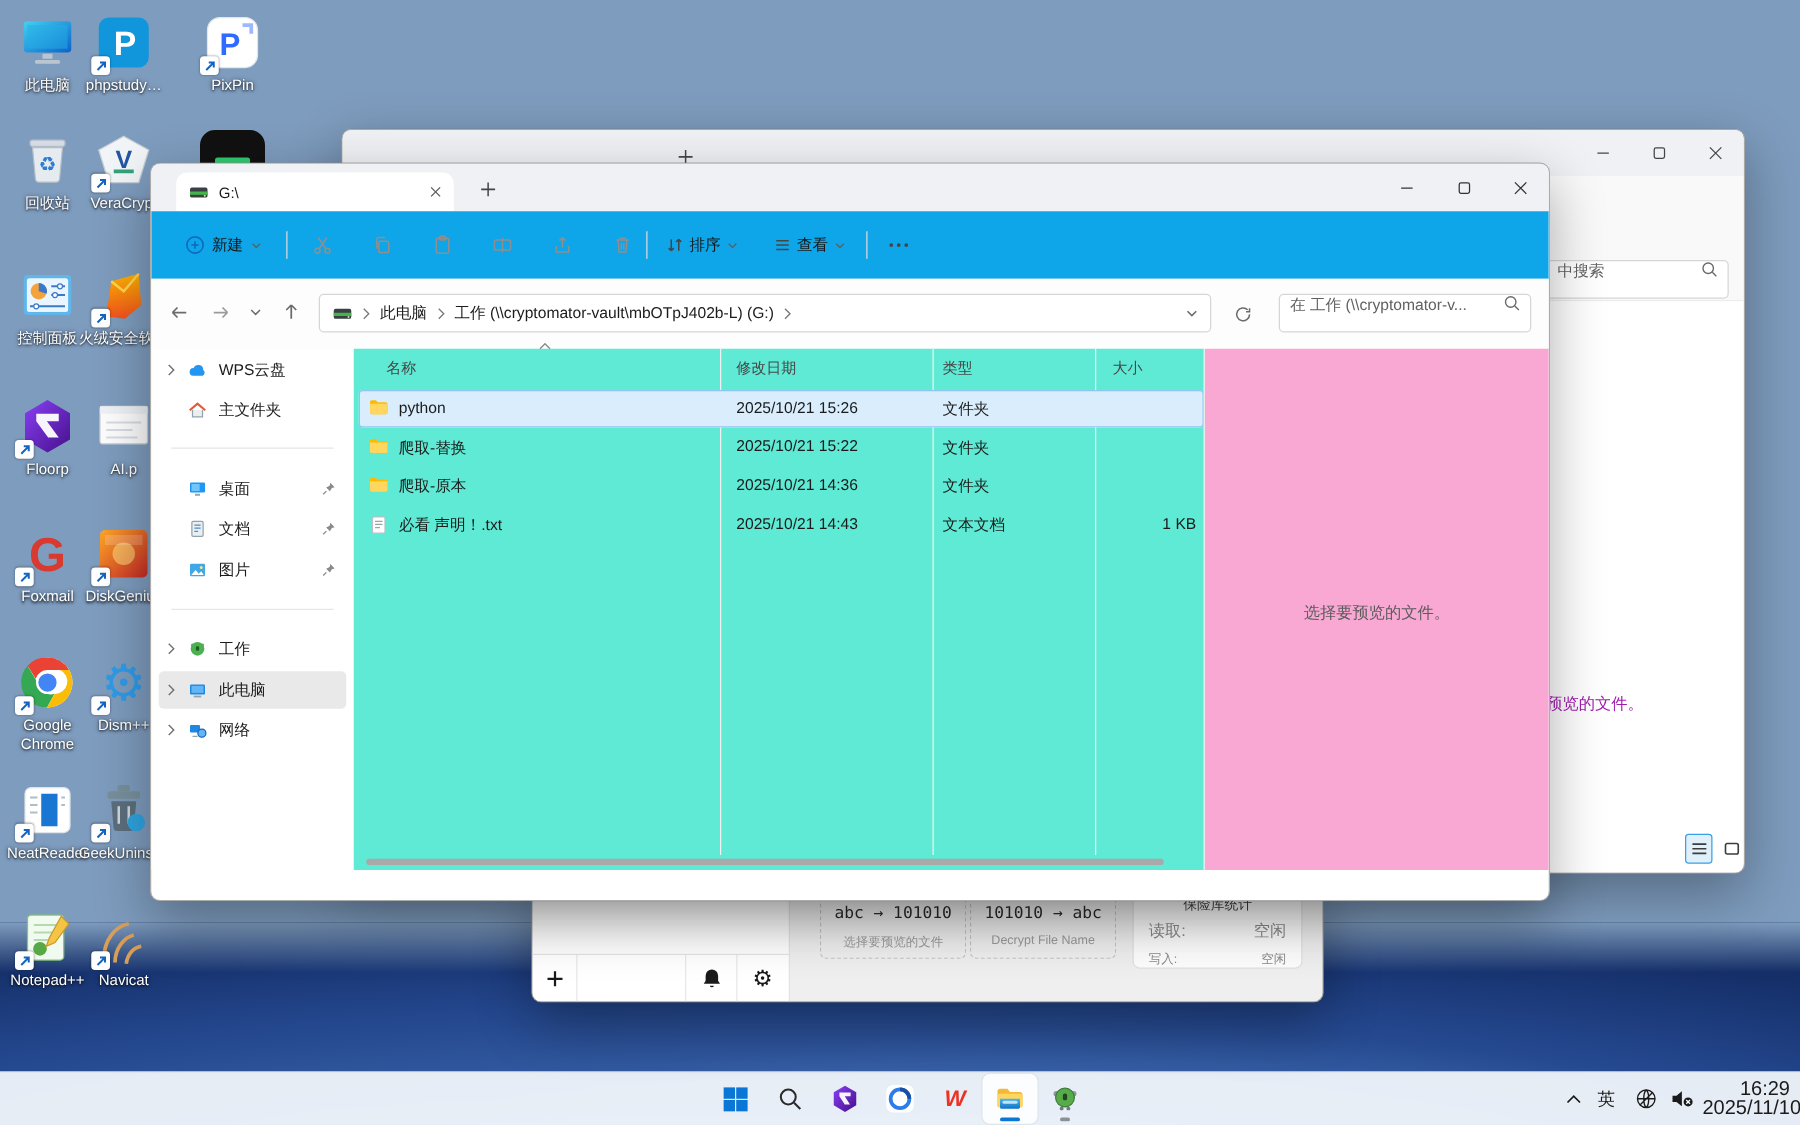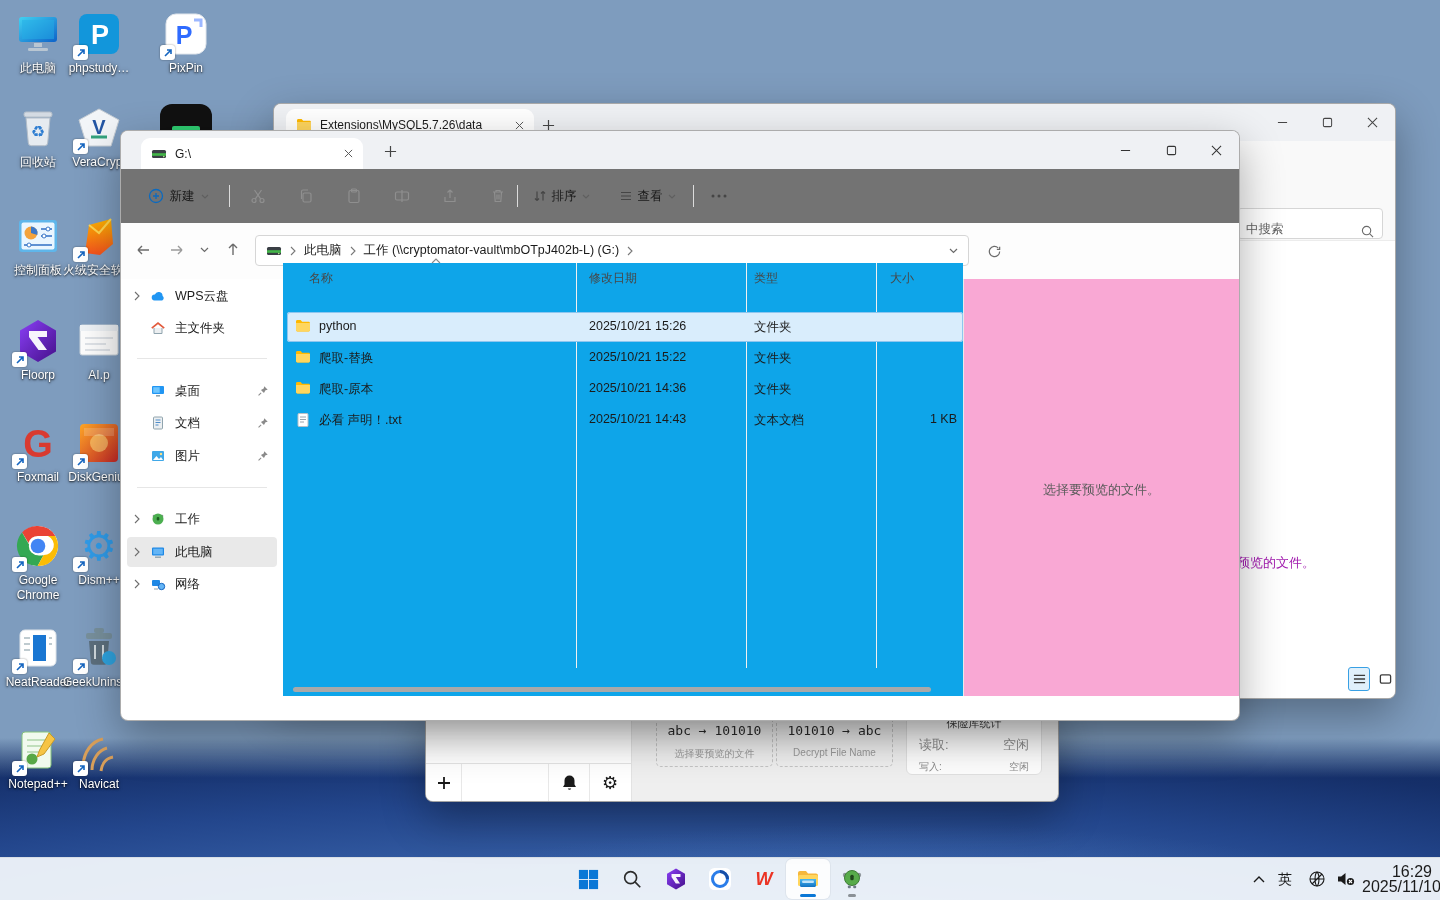--- a/index.html
+++ b/index.html
@@ -37,21 +37,21 @@
   .sideitem .sic{width:22px;display:flex;justify-content:center}
   .sideitem .stx{font-size:12.5px;color:#1b1b1b;margin-left:6px;flex:1;white-space:nowrap}
   .hdr{position:absolute;font-size:12px;color:#474747;white-space:nowrap}
   .frow{position:absolute;left:166px;width:676px;height:30px;border-radius:3px}
   .frow .fic{position:absolute;left:8px;top:7px}
   .frow .fname{position:absolute;left:32px;top:7px;font-size:12.5px;color:#1b1b1b;white-space:nowrap}
   .frow .fdate{position:absolute;left:302px;top:7px;font-size:12.5px;color:#1b1b1b;white-space:nowrap}
   .frow .ftype{position:absolute;left:467px;top:7px;font-size:12.5px;color:#1b1b1b;white-space:nowrap}
   .frow .fsize{position:absolute;right:6px;top:7px;font-size:12.5px;color:#1b1b1b;white-space:nowrap}
   .srchbox{position:absolute;background:#fff;border:1px solid #d6d6d6;border-radius:4px;
-    display:flex;align-items:flex-end;box-sizing:border-box;padding:0 8px}
+    display:flex;align-items:flex-start;box-sizing:border-box;padding:0 8px}
   .srchbox .stext{flex:1;font-size:12.5px;color:#616161;white-space:nowrap;overflow:hidden}
   .viewtgl{position:absolute;width:22px;height:20px;border-radius:3px;display:flex;align-items:center;justify-content:center;box-sizing:border-box}
   .viewtgl.on{background:#e0f0fb;border:1px solid #38a0e4}
   
   .ccard{position:absolute;border:1px dashed #c4c4c4;border-radius:5px;text-align:center;box-sizing:border-box}
   .ccard .ct{font-family:"DejaVu Sans Mono","Liberation Mono",monospace;font-size:13px;color:#2b2b2b;margin-top:9px;white-space:nowrap}
   .ccard .cs{font-size:10px;color:#9a9a9a;margin-top:9px;white-space:nowrap}
   
   .taskbar{position:absolute;left:0;right:0;top:857px;height:43px;background:rgba(242,246,251,.94);
     border-top:1px solid rgba(0,0,0,.06)}
@@ -395,30 +395,20 @@
       </div>
       <div style="display:flex;justify-content:space-between;padding:6px 12px 0;font-size:10px;color:#8a8a8a">
         <span>写入:</span>
         <span>空闲</span>
       </div>
     </div>
   </div>
 
   <div class="win" style="left:273px;top:103px;width:1121px;height:594px;background:#f9f9f9;z-index:3">
     <div class="tabstrip" style="height:37px"></div>
-    <div class="tab" style="left:12px;top:5px;width:248px;height:32px">
-      <svg width="16" height="14" viewBox="0 0 16 14">
-          <path d="M1 2.5c0-.8.6-1.4 1.4-1.4h3.2l1.6 1.6h6.4c.8 0 1.4.6 1.4 1.4v6.9c0 .8-.6 1.4-1.4 1.4H2.4A1.4 1.4 0 0 1 1 11z" fill="#ffb900"></path>
-          <path d="M1 4h14v7a1.4 1.4 0 0 1-1.4 1.4H2.4A1.4 1.4 0 0 1 1 11z" fill="#ffd65e"></path>
-        </svg>
-      <span style="flex:1;white-space:nowrap;overflow:hidden">Extensions\MySQL5.7.26\data</span>
-      <svg width="9" height="9" viewBox="0 0 10 10" stroke="#5a5a5a" stroke-width="1.1">
-          <path d="M1 1l8 8M9 1l-8 8"></path>
-        </svg>
-    </div>
     <div class="abs iconbtn" style="left:262px;top:9px;width:24px;height:24px">
       <svg width="13" height="13" viewBox="0 0 14 14" stroke="#454545" stroke-width="1.3">
           <path d="M7 1v12M1 7h12"></path>
         </svg>
     </div>
     <div class="capbtn" style="left:986px;width:44px;height:36px">
         <svg width="11" height="11" viewBox="0 0 12 12" stroke="#454545" stroke-width="1.1">
           <path d="M1 6h10"></path>
         </svg>
       </div>
@@ -482,21 +472,21 @@
         <svg width="11" height="11" viewBox="0 0 12 12" fill="none" stroke="#333" stroke-width="1.1">
           <rect x="1.5" y="1.5" width="9" height="9" rx="1.5"></rect>
         </svg>
       </div>
     <div class="capbtn" style="left:1072px;width:46px;height:38px">
         <svg width="11" height="11" viewBox="0 0 12 12" stroke="#333" stroke-width="1.1">
           <path d="M1 1l10 10M11 1 1 11"></path>
         </svg>
       </div>
 
-    <div class="abs" style="left:0;top:38px;right:0;height:54px;background:#737373;border-bottom:1px solid #e9e9e9">
+    <div class="abs" style="left:0;top:38px;right:0;height:54px;background:#0ea5e9;border-bottom:1px solid #e9e9e9">
       <div class="abs iconbtn" style="left:16px;top:11px;width:82px;height:32px;gap:6px;border-radius:4px">
         <svg width="16" height="16" viewBox="0 0 16 16" fill="none" stroke="#0b6ac0" stroke-width="1.3">
             <circle cx="8" cy="8" r="6.5"></circle>
             <path d="M8 5v6M5 8h6"></path>
           </svg>
         <span style="font-size:12.5px;color:#191919">新建</span>
         <svg width="8" height="5" viewBox="0 0 8 5" fill="none" stroke="#5f5f5f" stroke-width="1.1">
             <path d="M1 1l3 3 3-3"></path>
           </svg>
       </div>
@@ -608,20 +598,27 @@
         <span style="flex:1"></span>
         <svg width="9" height="6" viewBox="0 0 9 6" fill="none" stroke="#6b6b6b" stroke-width="1.2">
             <path d="M1 1l3.5 3.5L8 1"></path>
           </svg>
       </div>
       <div class="abs iconbtn" style="left:859px;top:14px;width:28px;height:28px">
           <svg width="15" height="15" viewBox="0 0 16 16" fill="none" stroke="#6b6b6b" stroke-width="1.3">
             <path d="M13.5 8a5.5 5.5 0 1 1-1.6-3.9M13.5 2.8v3h-3"></path>
           </svg>
         </div>
+      <div class="srchbox" style="left:902px;top:12px;width:202px;height:31px">
+        <span class="stext">在 工作 (\\cryptomator-v...</span>
+        <svg width="13" height="13" viewBox="0 0 14 14" fill="none" stroke="#6a6a6a" stroke-width="1.2">
+            <circle cx="6" cy="6" r="4.5"></circle>
+            <path d="M9.5 9.5 13 13"></path>
+          </svg>
+      </div>
     </div>
 
     <div class="abs" style="left:0;top:148px;width:162px;bottom:24px;background:#fff">
       <div class="sideitem" style="top:2px">
         <span class="chev">
             <svg width="7" height="10" viewBox="0 0 7 10" fill="none" stroke="#6f6f6f" stroke-width="1.1">
               <path d="M1 1l4 4-4 4"></path>
             </svg>
           </span>
         <span class="sic">
@@ -738,21 +735,21 @@
             <svg width="16" height="16" viewBox="0 0 16 16">
               <rect x="2" y="4" width="8" height="6" rx="1" fill="#1e88e5"></rect>
               <path d="M4 13h4" stroke="#90a4ae"></path>
               <circle cx="11.5" cy="10.5" r="3.2" fill="#64b5f6" stroke="#1565c0"></circle>
             </svg>
           </span>
         <span class="stx">网络</span>
       </div>
     </div>
 
-    <div class="abs" style="left:162px;top:132px;width:680px;bottom:24px;background:#0ea5e9">
+    <div class="abs" style="left:162px;top:148px;width:680px;bottom:24px;background:#5eead4">
       <div class="abs" style="left:293px;top:0;width:1px;height:405px;background:#f0f0f0"></div>
       <div class="abs" style="left:463px;top:0;width:1px;height:405px;background:#f0f0f0"></div>
       <div class="abs" style="left:593px;top:0;width:1px;height:405px;background:#f0f0f0"></div>
       <svg class="abs" style="left:148px;top:-5px" width="10" height="6" viewBox="0 0 10 6" fill="none" stroke="#8a8a8a" stroke-width="1.1">
           <path d="M1 5l4-4 4 4"></path>
         </svg>
       <div class="hdr" style="left:26px;top:7px">名称</div>
       <div class="hdr" style="left:306px;top:7px">修改日期</div>
       <div class="hdr" style="left:471px;top:7px">类型</div>
       <div class="hdr" style="left:607px;top:7px">大小</div>

